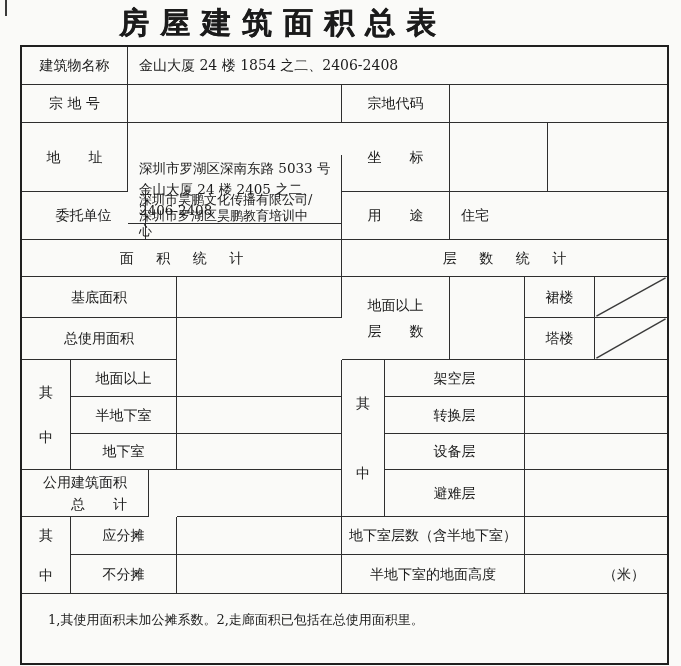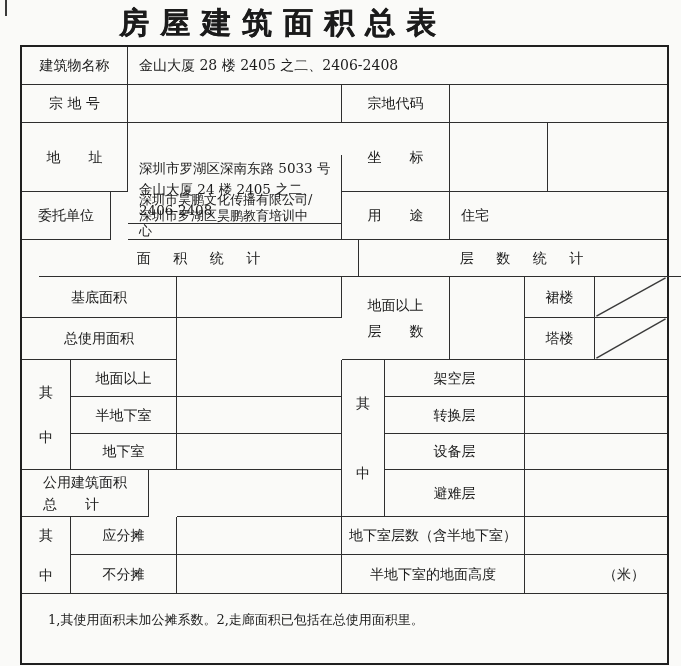--- a/index.html
+++ b/index.html
@@ -24,30 +24,30 @@
     position:absolute;left:5px;top:0;width:2px;height:16px;background:#3a3a3a;
   }
   .sheet{
     position:absolute;left:20px;top:45px;width:645px;height:616px;
     border:2px solid #1f1f1f;box-sizing:content-box;background:transparent;
   }
   .cell{
     position:absolute;box-sizing:border-box;
     border-right:1px solid var(--bc);border-bottom:1px solid var(--bc);
     display:flex;align-items:center;justify-content:center;
-    font-size:14px;line-height:1.35;text-align:left;
+    font-size:14px;line-height:1.35;text-align:right;
   }
   .nr{border-right:none;}
   .nb{border-bottom:none;}
   .left{justify-content:flex-start;text-align:left;padding-left:11px;}
   .right{justify-content:flex-end;text-align:right;padding-right:22px;}
   .pre{white-space:pre-line;}
   .sm{font-size:13px;line-height:15.5px;padding-right:12px;}
   .addr{font-size:13.5px;line-height:21px;padding-right:4px;margin-top:32px;}
-  .ls{letter-spacing:9px;text-indent:9px;margin-left:17px;}
+  .ls{letter-spacing:9px;text-indent:9px;}
   .vert{white-space:pre-line;}
   .lh45{line-height:45px;}
   .lh70{line-height:70px;}
   .lh40{line-height:40px;}
   .lh26{line-height:26px;}
   .lh22{line-height:22px;}
   .num{font-size:15px;padding-left:16px;font-family:"DejaVu Sans Mono","Liberation Mono",monospace;}
   .diagbox{padding:0;}
   .diag{width:100%;height:100%;display:block;}
   .diag line{stroke:#3a3a3a;stroke-width:1.4;vector-effect:non-scaling-stroke;}
@@ -60,36 +60,36 @@
 </head>
 <body>
 
 <div class="artifact"></div>
 
 <div class="title">房屋建筑面积总表</div>
 
 <div class="sheet">
 
   <div class="cell" style="left:0;top:0;width:106px;height:38px">建筑物名称</div>
-  <div class="cell nr left" style="left:106px;top:0;width:539px;height:38px">金山大厦 28 楼 2405 之二、2406-2408</div>
+  <div class="cell nr left" style="left:106px;top:0;width:539px;height:38px">金山大厦 24 楼 1854 之二、2406-2408</div>
 
   <div class="cell" style="left:0;top:38px;width:106px;height:38px">宗 地 号</div>
   <div class="cell left" style="left:106px;top:38px;width:214px;height:38px"></div>
   <div class="cell" style="left:320px;top:38px;width:108px;height:38px">宗地代码</div>
   <div class="cell nr left" style="left:428px;top:38px;width:217px;height:38px"></div>
 
   <div class="cell" style="left:0;top:76px;width:106px;height:69px">地　　址</div>
   <div class="cell left pre addr" style="left:106px;top:76px;width:214px;height:69px">深圳市罗湖区深南东路 5033 号
 金山大厦 24 楼 2405 之二、
 2406-2408</div>
   <div class="cell" style="left:320px;top:76px;width:108px;height:69px">坐　　标</div>
   <div class="cell" style="left:428px;top:76px;width:98px;height:69px"></div>
   <div class="cell nr" style="left:526px;top:76px;width:119px;height:69px"></div>
 
-  <div class="cell" style="left:0;top:145px;width:89px;height:48px">委托单位</div>
+  <div class="cell" style="left:0;top:145px;width:124px;height:48px">委托单位</div>
   <div class="cell left pre sm" style="left:106px;top:145px;width:214px;height:48px">深圳市昊鹏文化传播有限公司/
 深圳市罗湖区昊鹏教育培训中
 心</div>
   <div class="cell" style="left:320px;top:145px;width:108px;height:48px">用　　途</div>
   <div class="cell nr left" style="left:428px;top:145px;width:217px;height:48px">住宅</div>
 
   <div class="cell ls" style="left:0;top:193px;width:320px;height:37px">面 积 统 计</div>
   <div class="cell nr ls" style="left:320px;top:193px;width:325px;height:37px">层 数 统 计</div>
 
   <div class="cell" style="left:0;top:230px;width:155px;height:41px">基底面积</div>

